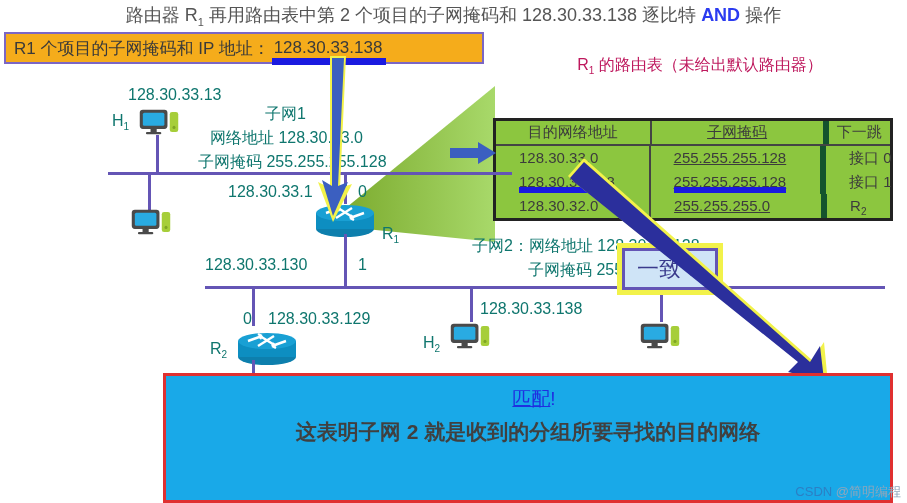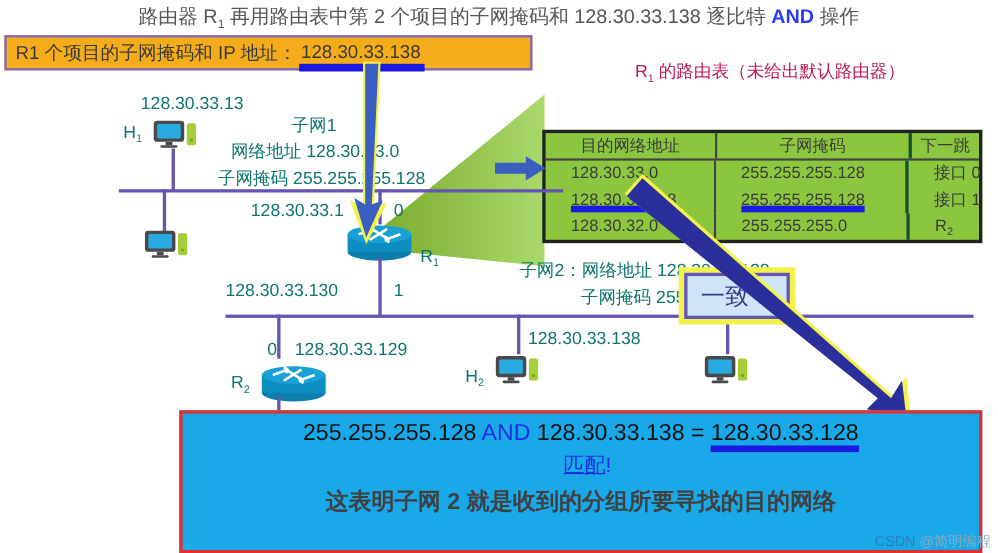--- a/index.html
+++ b/index.html
@@ -23,21 +23,21 @@
 
   
   #rtTitle{left:505px;top:55px;width:390px;text-align:center;font-size:16px;color:#be185d;}
   #rtTitle sub{font-size:10px;}
   #rtable{left:493px;top:86px;width:400px;border:3px solid #222;box-sizing:border-box;
           background:#8cc63f;display:flex;flex-direction:column;margin-top:32px;}
   #rtable .hrow{display:flex;border-bottom:2px solid #444;}
   #rtable .row{display:flex;}
   #rtable .c{font-size:15px;color:#3c3c3c;padding:1px 23px;box-sizing:border-box;white-space:nowrap;}
   #rtable .c0{width:162px;border-right:2px solid #444;}
-  #rtable .c1{width:184px;border-right:3px solid #14532d;}
+  #rtable .c1{width:184px;border-right:6px solid #14532d;text-decoration:underline;}
   #rtable .c2{width:64px;}
   #rtable .hrow .c{text-align:center;font-size:15px;padding:2px 0;}
   #rtable .row .c{height:24px;line-height:24px;padding-top:0;padding-bottom:0;}
   .ulblue{position:relative;}
   .ulblue::after{content:"";position:absolute;left:0px;right:0px;bottom:-3px;height:6px;background:#1a1ae0;}
   #rtable .c2 sub{font-size:10px;}
 
   
   #trap{left:320px;top:84px;width:185px;height:160px;}
 
@@ -230,27 +230,20 @@
     <polygon points="30,0 46,0 40,132 52,128 33,166 18,126 30,132" fill="#f2f24a"></polygon>
     <polygon points="32,2 44,2 38,130 48,126 33,160 22,124 32,130" fill="#3b5fc0"></polygon>
   </svg>
 
   <svg class="abs" style="left:560px;top:150px;width:280px;height:240px">
     <polygon points="8,26 24,8 252,210 264,192 268,234 228,226 240,212 14,32" fill="#f2f24a"></polygon>
     <polygon points="10,28 24,12 250,212 260,196 264,230 228,222 238,212 14,32" fill="#2b2f9c"></polygon>
   </svg>
 
   <div class="abs" id="bluebox">
-    <div class="l1">
-      <span>255.255.255.128</span>
-      <span class="blue">AND</span>
-      <span>128.30.33.138</span>
-      <span>=</span>
-      <span class="ulblue2">128.30.33.128</span>
-    </div>
     <div class="l2">
       <span class="u">匹配</span><span>!</span>
     </div>
     <div class="l3">这表明子网 2 就是收到的分组所要寻找的目的网络</div>
   </div>
 
   <div class="abs" id="wm">
     <span class="c">CSDN</span>
     <span>@简明编程</span>
   </div>

